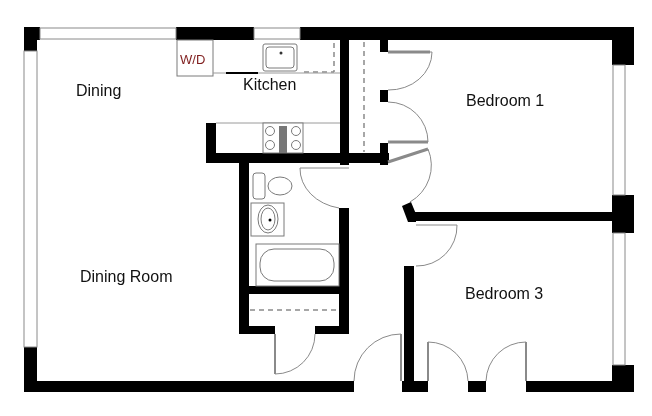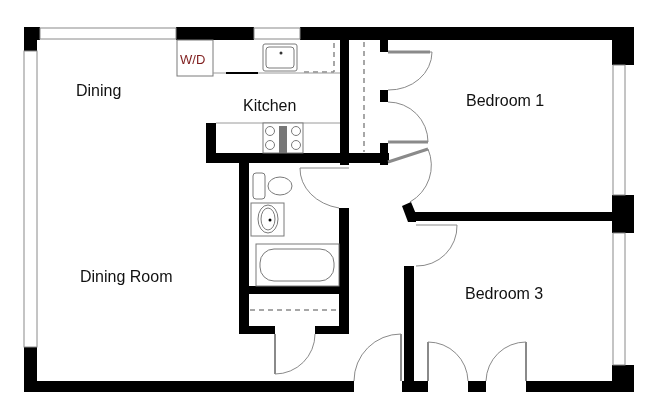--- a/index.html
+++ b/index.html
@@ -122,17 +122,17 @@
     <rect class="fix" x="251" y="203" width="33" height="33"></rect>
     <ellipse class="fix" cx="268" cy="219" rx="10" ry="14"></ellipse>
     <ellipse class="fix" cx="268" cy="219" rx="7" ry="11"></ellipse>
     <circle cx="270" cy="220" r="1.5" fill="#000"></circle>
     <rect class="fix" x="256" y="244" width="83" height="42"></rect>
     <rect class="fix" x="260" y="249" width="74" height="32" rx="14"></rect>
   </g>
 </svg>
 
 <div class="label" style="left:76px; top:82px;">Dining</div>
-<div class="label" style="left:243px; top:97px;">Kitchen</div>
+<div class="label" style="left:243px; top:76px;">Kitchen</div>
 <div class="label" style="left:466px; top:92px;">Bedroom 1</div>
 <div class="label" style="left:80px; top:268px;">Dining Room</div>
 <div class="label" style="left:465px; top:285px;">Bedroom 3</div>
 <div class="wd" style="left:180px; top:52px;">W/D</div>
 
 </body></html>

